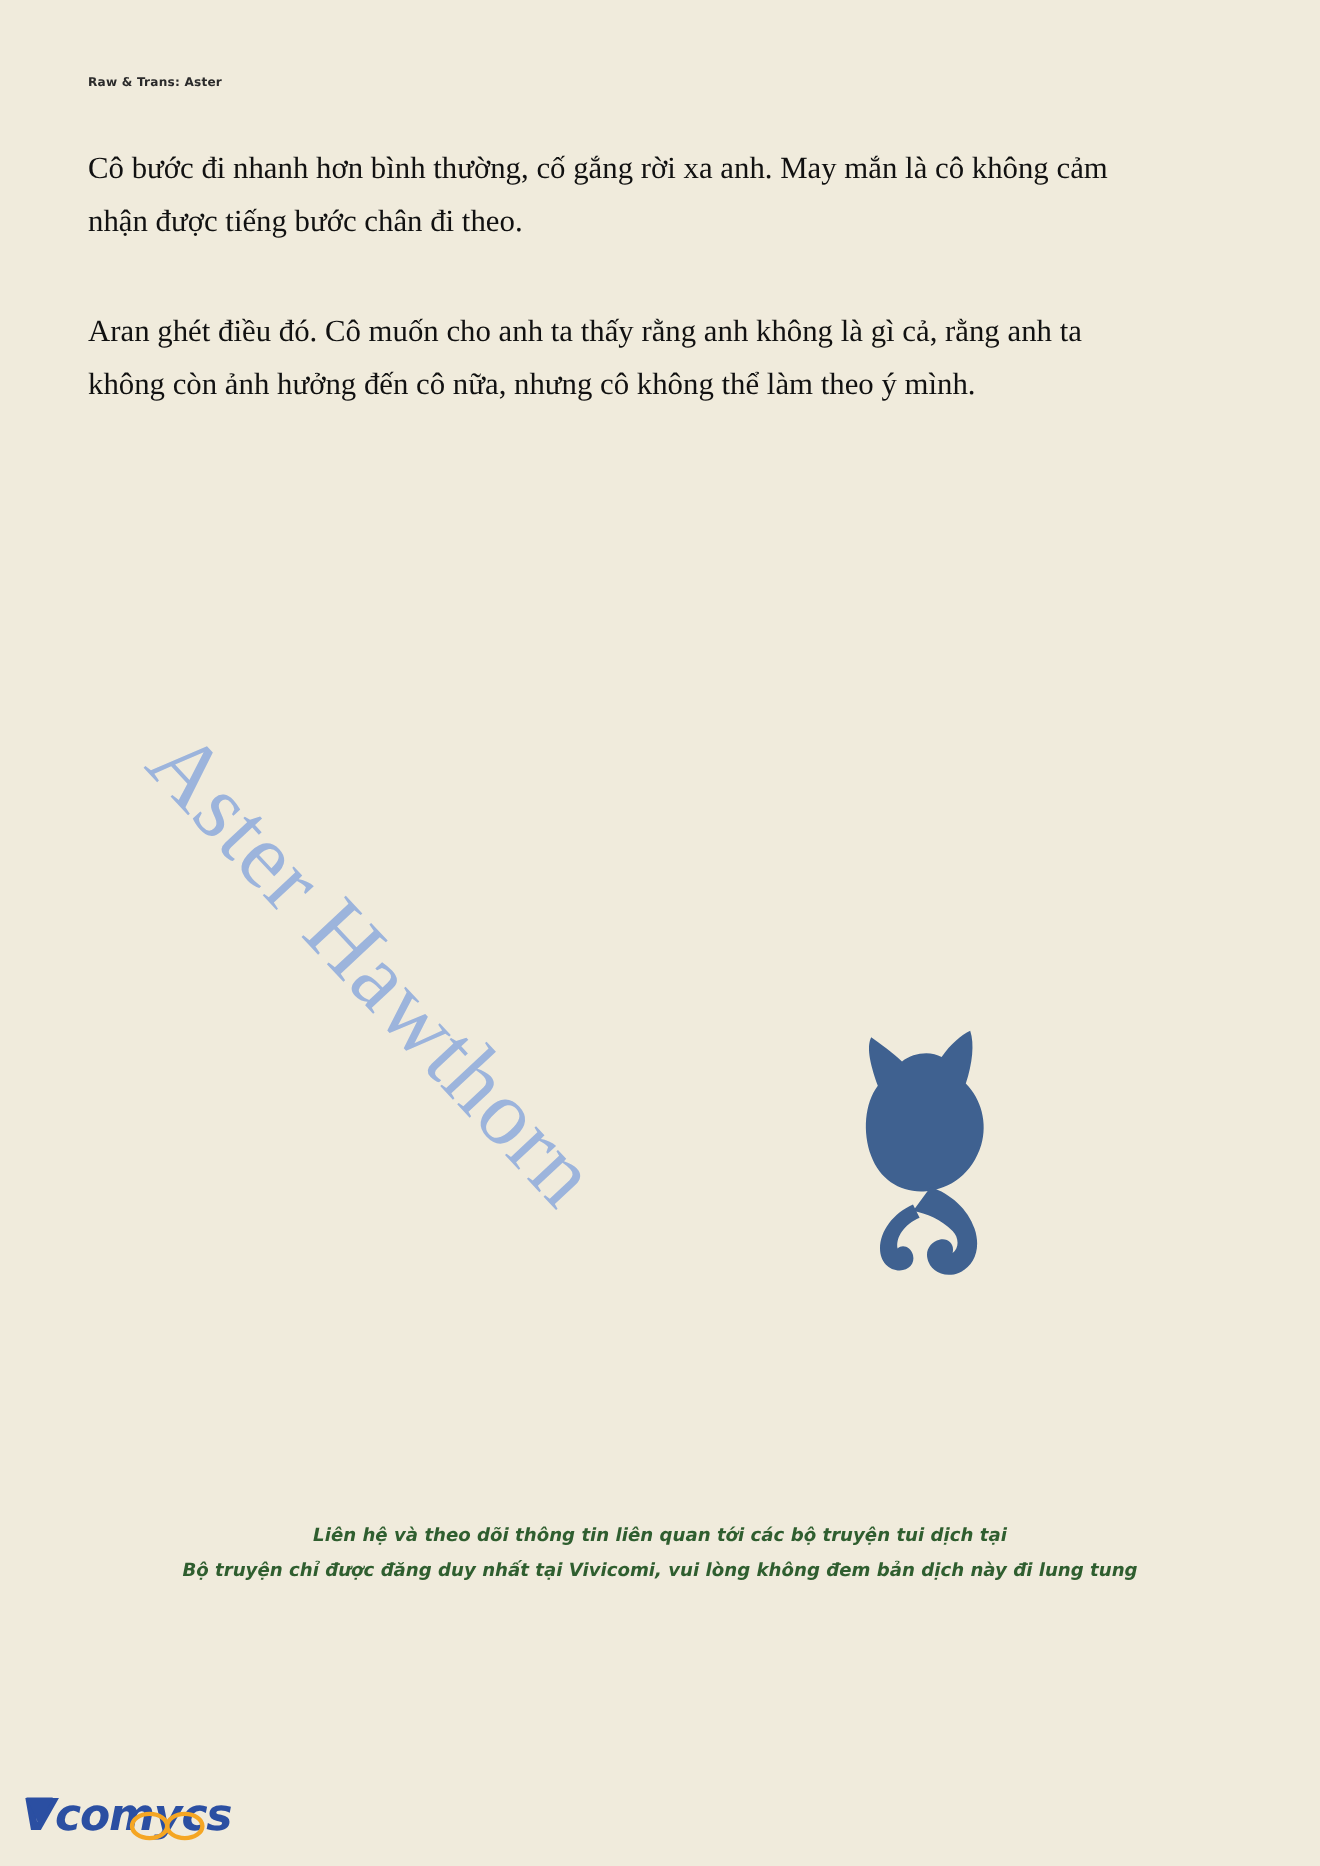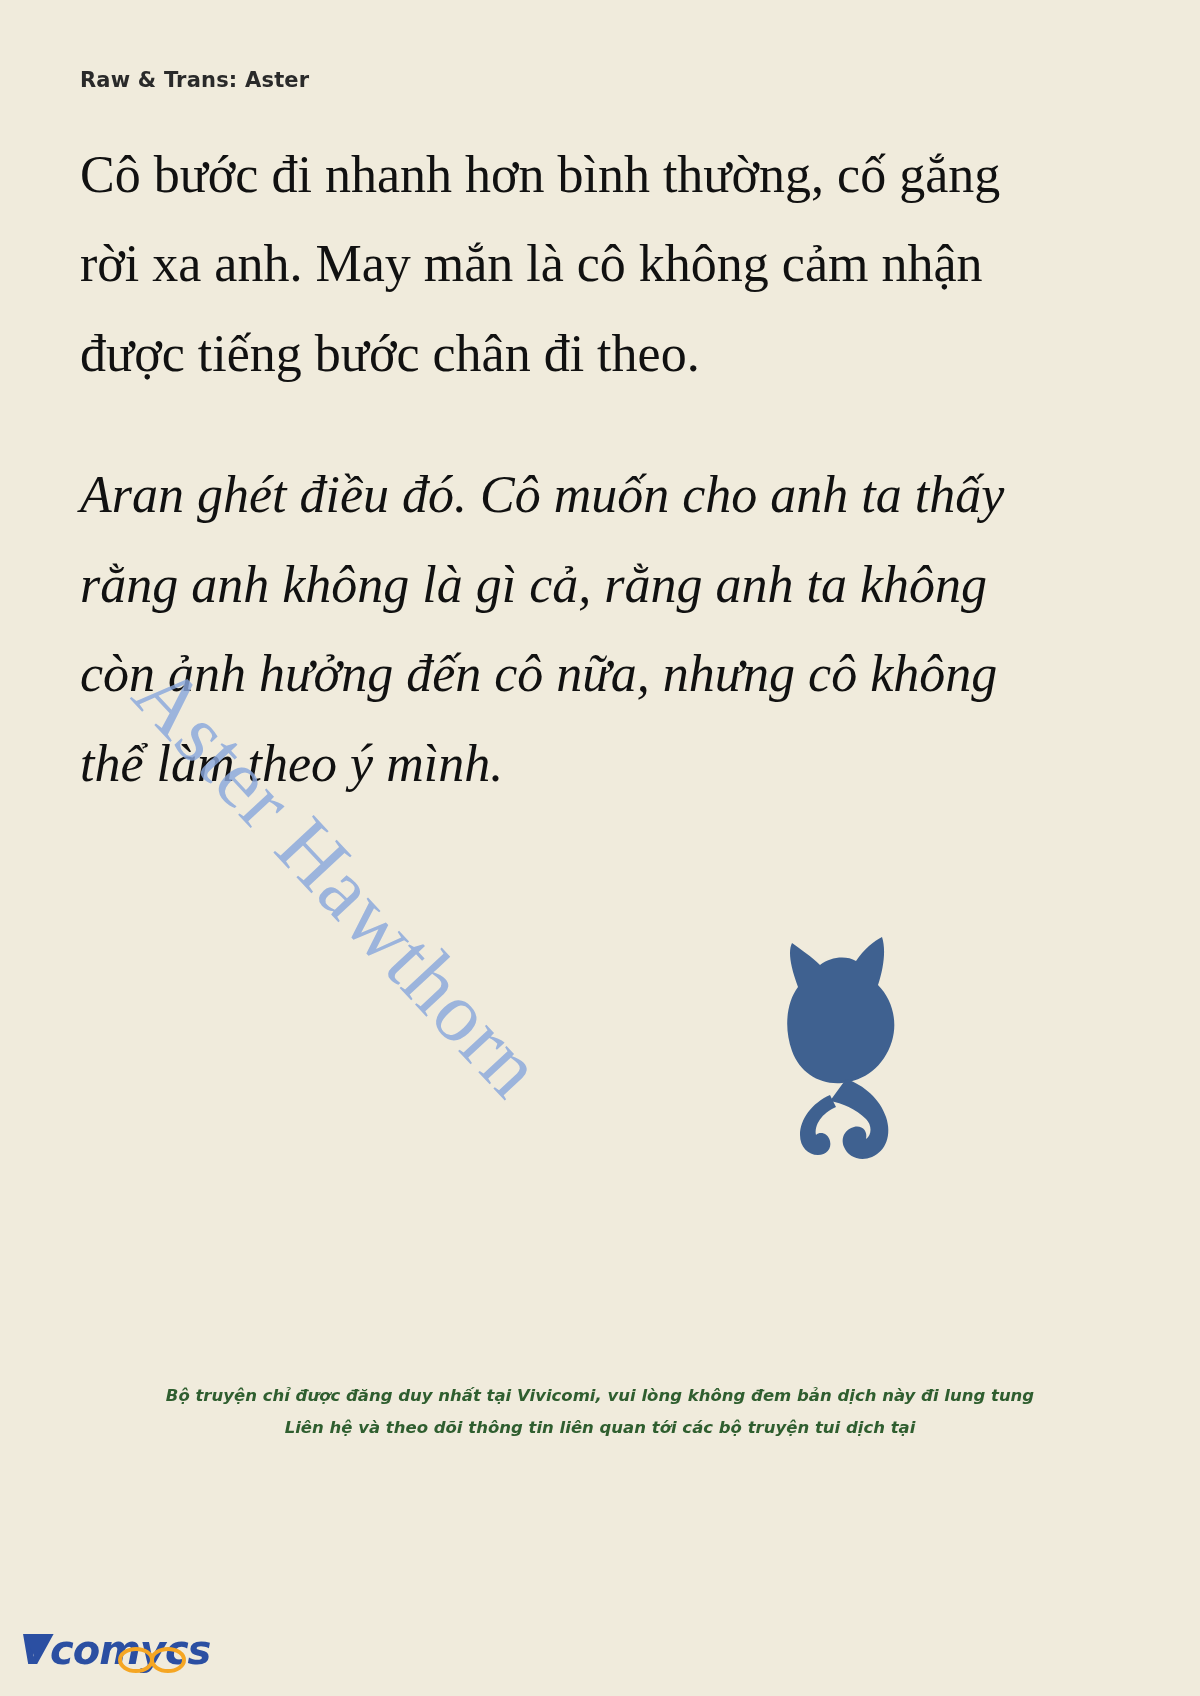--- a/index.html
+++ b/index.html
@@ -19,43 +19,42 @@
     position: absolute;
     inset: 0;
     background: #f0ebdc;
   }
 
   .credit-line {
     position: absolute;
     left: 80px;
     top: 68px;
     font-family: "DejaVu Sans", sans-serif;
-    font-size: 21px;
+    font-size: 11px;
     font-weight: 600;
     color: #2a2a2a;
     letter-spacing: 0.2px;
   }
 
   .body-text {
     position: absolute;
     left: 80px;
     top: 130px;
     width: 965px;
     font-family: "Liberation Serif", serif;
-    font-size: 52px;
+    font-size: 28px;
     line-height: 1.72;
     color: #111111;
   }
 
   .body-text p {
     margin: 0 0 52px 0;
   }
   .body-text p:last-child {
     margin-bottom: 0;
-    font-style: italic;
   }
 
   
   .watermark {
     position: absolute;
     left: 150px;
     top: 380px;
     width: 700px;
     height: 620px;
     pointer-events: none;
@@ -132,22 +131,22 @@
     <svg width="160" height="230" viewBox="0 0 160 230" xmlns="http://www.w3.org/2000/svg">
       <g fill="#3f6190">
         <path d="M38 52 C30 30 28 16 32 8 C40 14 52 22 60 30 C70 22 86 20 96 26 C104 14 114 6 122 2 C126 14 124 32 118 50 C132 64 138 86 132 106 C124 132 104 146 82 148 C60 150 40 138 32 116 C24 94 26 68 38 52 Z"></path>
         <path d="M86 144 C104 150 120 164 126 182 C132 200 126 216 112 222 C100 227 88 222 84 212 C80 202 86 194 94 192 C102 190 108 196 106 204 C112 200 112 190 106 184 C96 174 82 168 70 166 Z"></path>
         <path d="M70 160 C52 168 40 184 40 200 C40 212 48 220 58 220 C66 220 72 214 70 206 C68 198 60 196 56 200 C54 190 62 178 76 172 Z"></path>
       </g>
     </svg>
   </div>
 
   <div class="footer-note">
+    <div>Liên hệ và theo dõi thông tin liên quan tới các bộ truyện tui dịch tại</div>
     <div>Bộ truyện chỉ được đăng duy nhất tại Vivicomi, vui lòng không đem bản dịch này đi lung tung</div>
-    <div>Liên hệ và theo dõi thông tin liên quan tới các bộ truyện tui dịch tại</div>
   </div>
 
   <div class="logo">
     <svg width="210" height="70" viewBox="0 0 210 70" xmlns="http://www.w3.org/2000/svg">
       <text x="2" y="48" class="logo-text" fill="#2b4fa2" font-family="DejaVu Sans, sans-serif" font-size="40" font-weight="bold" font-style="italic">Vcomycs</text>
       <path d="M6 18 L30 18 L18 44 Z" fill="#2b4fa2"></path>
       <ellipse cx="118" cy="44" rx="16" ry="11" fill="none" stroke="#f5a623" stroke-width="4"></ellipse>
       <ellipse cx="150" cy="44" rx="16" ry="11" fill="none" stroke="#f5a623" stroke-width="4"></ellipse>
     </svg>
   </div>

